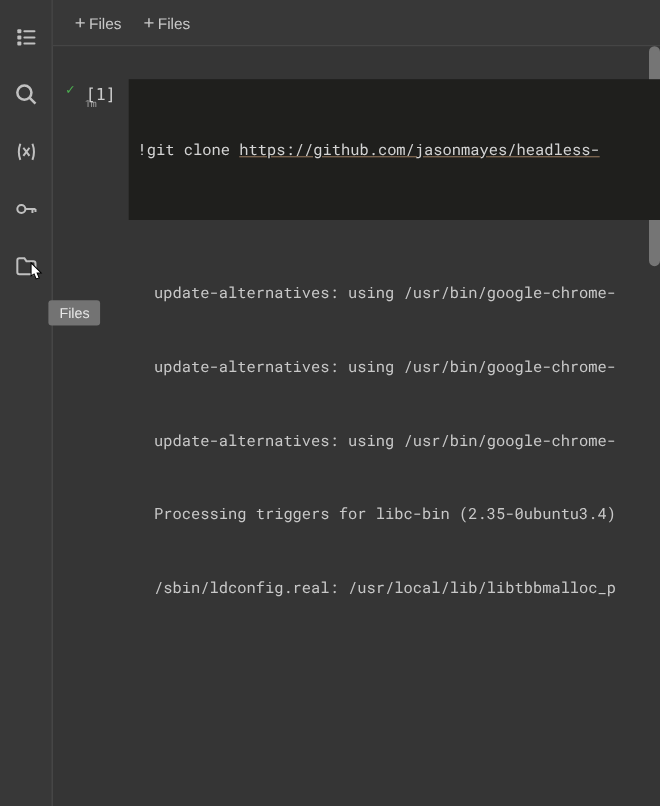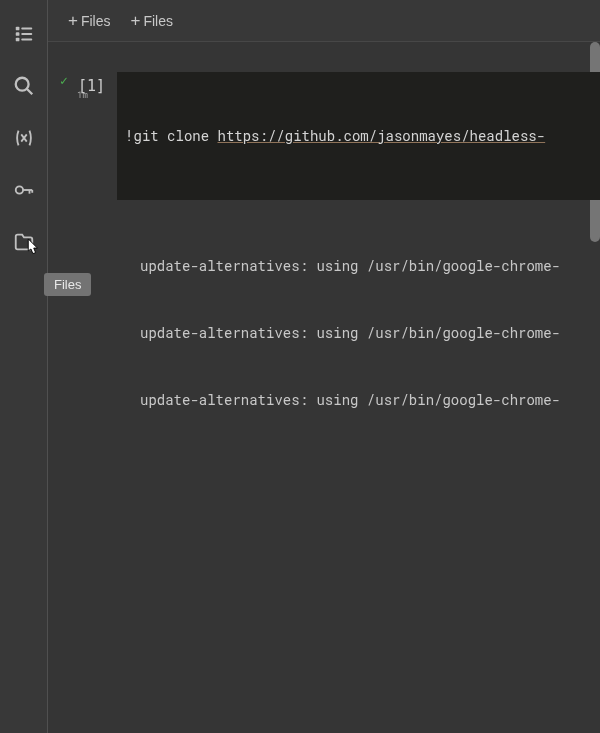--- a/index.html
+++ b/index.html
@@ -245,20 +245,22 @@
       <div class="cell-number">[1]</div>
       <div class="code-block">
         <div class="code-line"><span>!git clone </span><span class="code-url">https://github.com/jasonmayes/headless-</span></div>
       </div>
     </div>
 
     <div class="output">
       <div>update-alternatives: using /usr/bin/google-chrome-</div>
       <div>update-alternatives: using /usr/bin/google-chrome-</div>
       <div>update-alternatives: using /usr/bin/google-chrome-</div>
+      <div>Processing triggers for libc-bin (2.35-0ubuntu3.4)</div>
+      <div>/sbin/ldconfig.real: /usr/local/lib/libtbbmalloc_p</div>
       <div></div>
       
       <div></div>
       
       <div></div>
       
       <div></div>
       
       <div></div>
       

